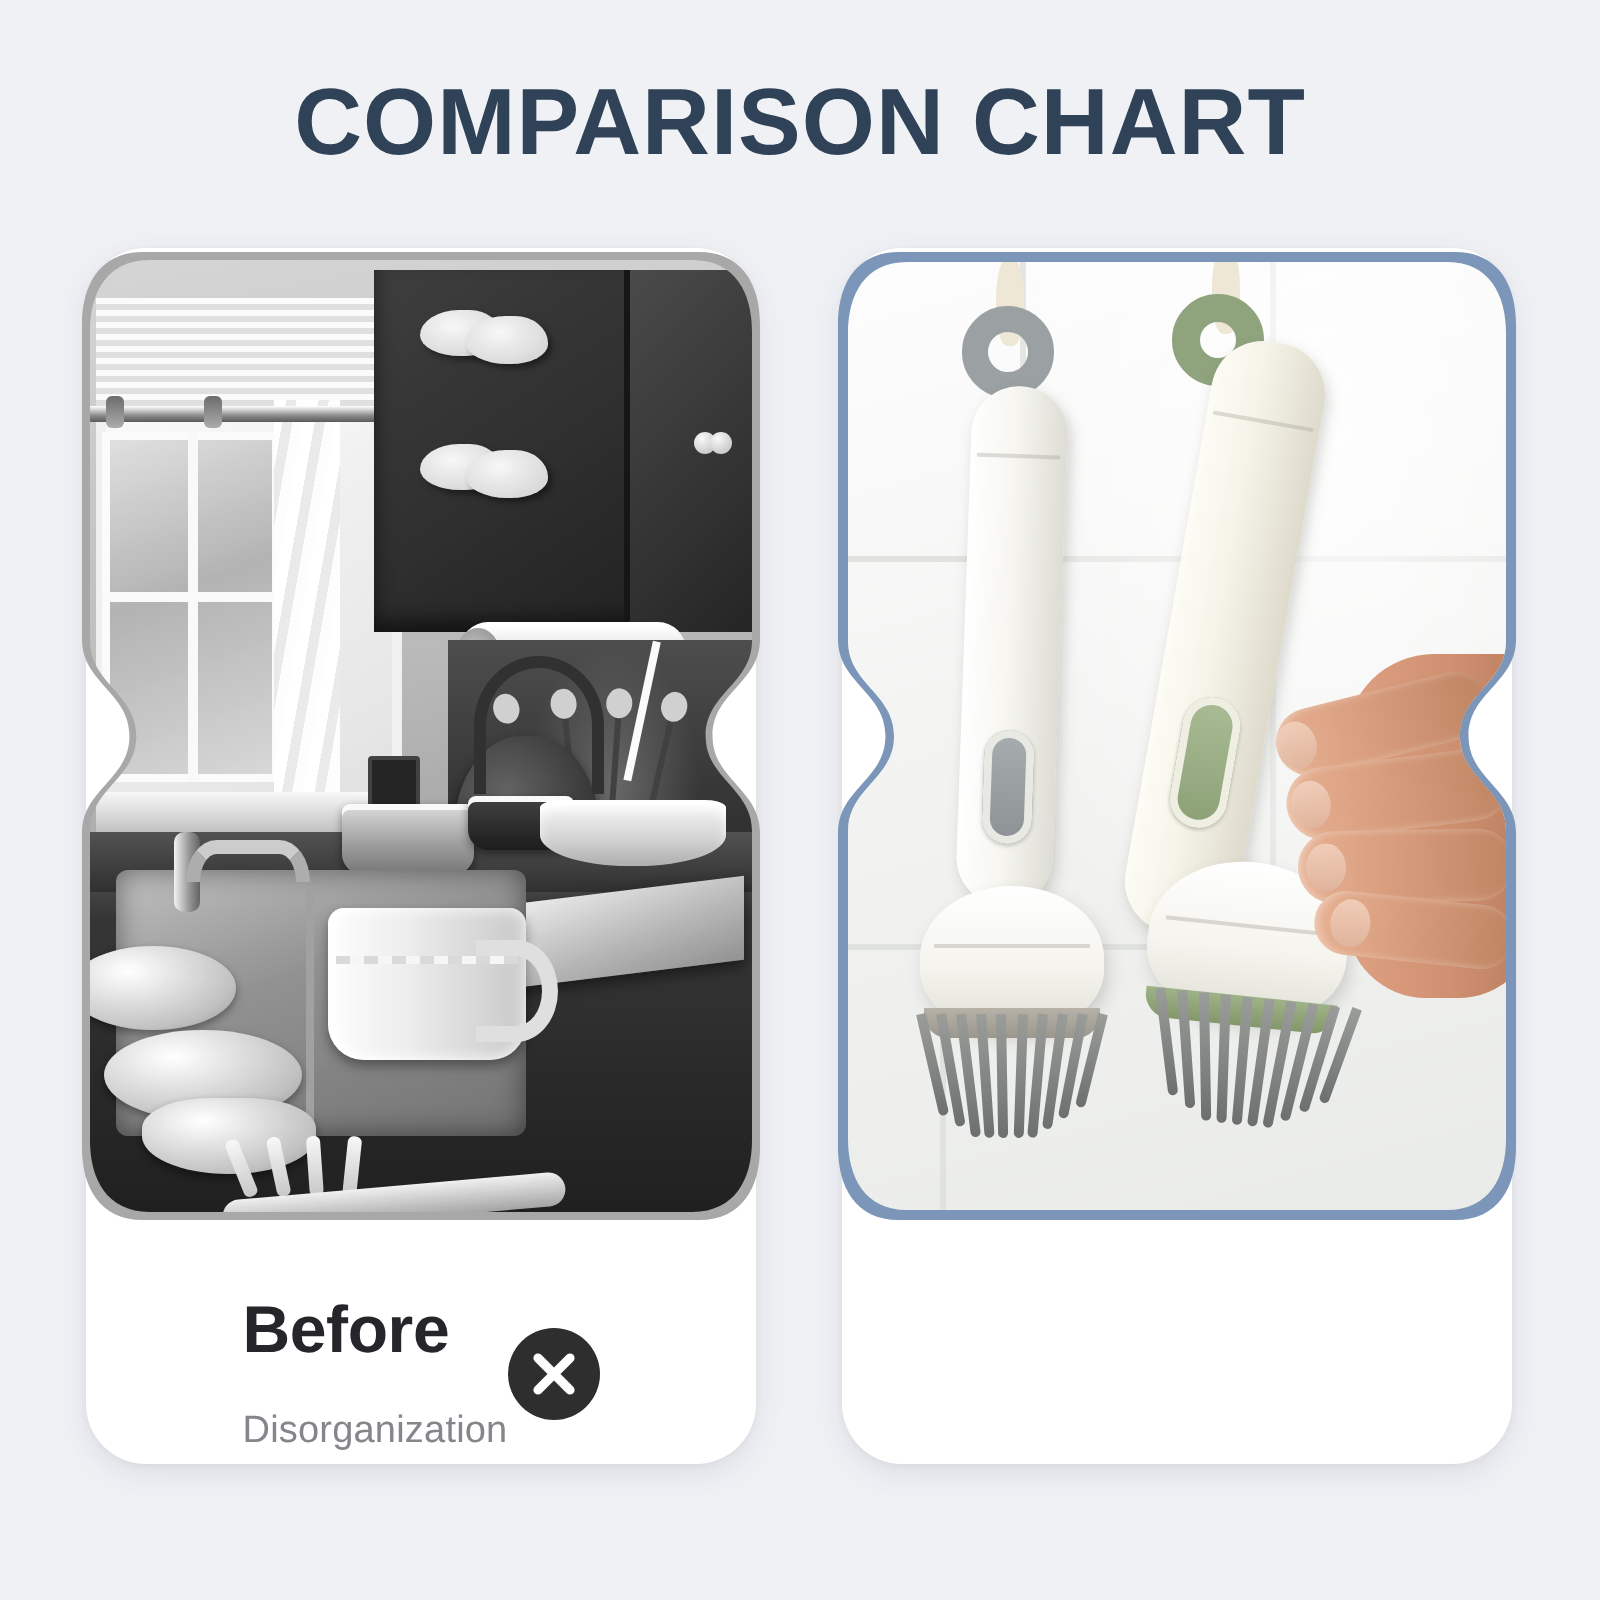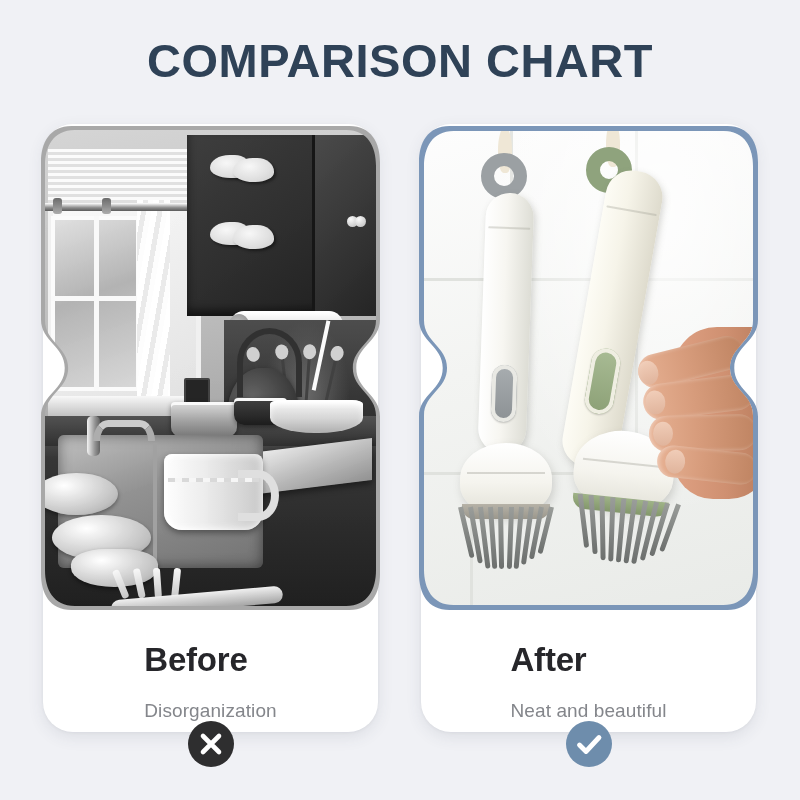--- a/index.html
+++ b/index.html
@@ -433,22 +433,21 @@
 
   
   .caption {
     position: absolute;
     left: 0; bottom: 0;
     width: 100%;
     height: 90px;
     padding: 0 30px;
     display: flex;
     align-items: center;
-    justify-content: space-between;
-    flex-direction: column;
+    justify-content: center;
   }
   .caption-text { display: flex; flex-direction: column; gap: 4px; }
   .caption-title {
     font-size: 33px;
     font-weight: bold;
     color: #26262a;
     letter-spacing: -0.2px;
     line-height: 1.08;
   }
   .caption-sub {
@@ -647,26 +646,15 @@
                 </div>
               <div class="finger f4">
                   <div class="nail" style="left:8px; top:4px;"></div>
                 </div>
             </div>
           </div>
         </div>
       </div>
     </div>
 
-    <div class="caption">
-      <div class="caption-text">
-        <div class="caption-title">After</div>
-        <div class="caption-sub">Neat and beautiful</div>
-      </div>
-      <div class="badge badge--check">
-        <svg width="46" height="46" viewBox="0 0 46 46">
-          <path d="M13.5 24 L20 30.5 L33 16.5" stroke="#ffffff" stroke-width="4.8" stroke-linecap="round" stroke-linejoin="round" fill="none"></path>
-        </svg>
-      </div>
-    </div>
   </div>
 
 </div>
 
 </body></html>

